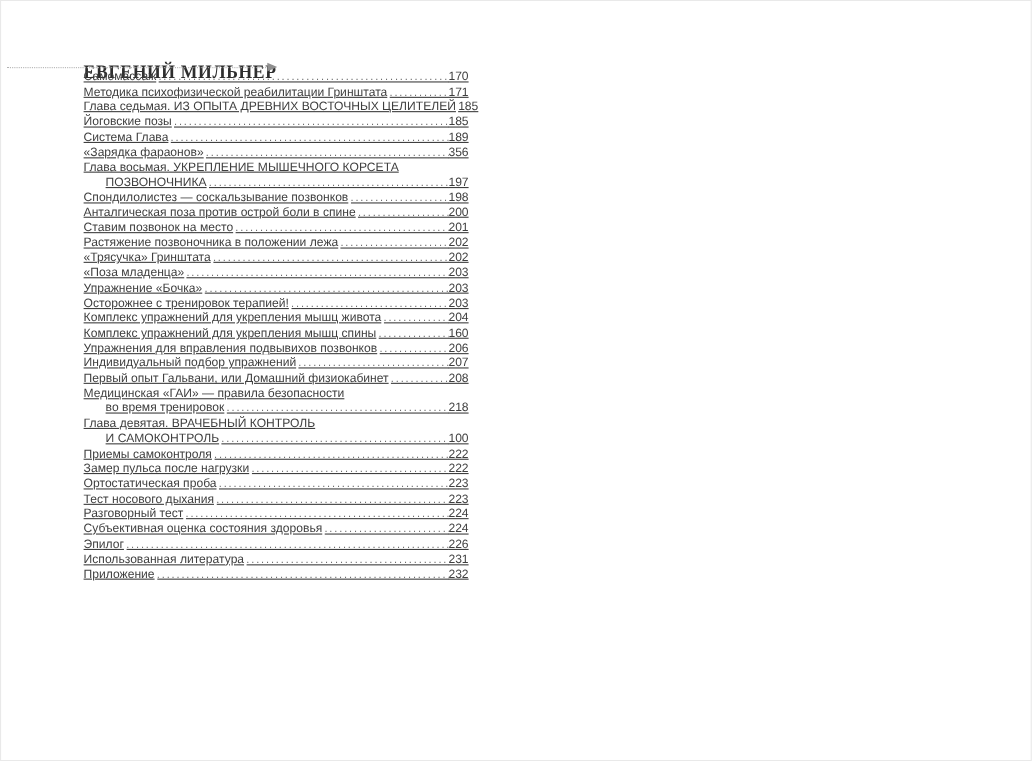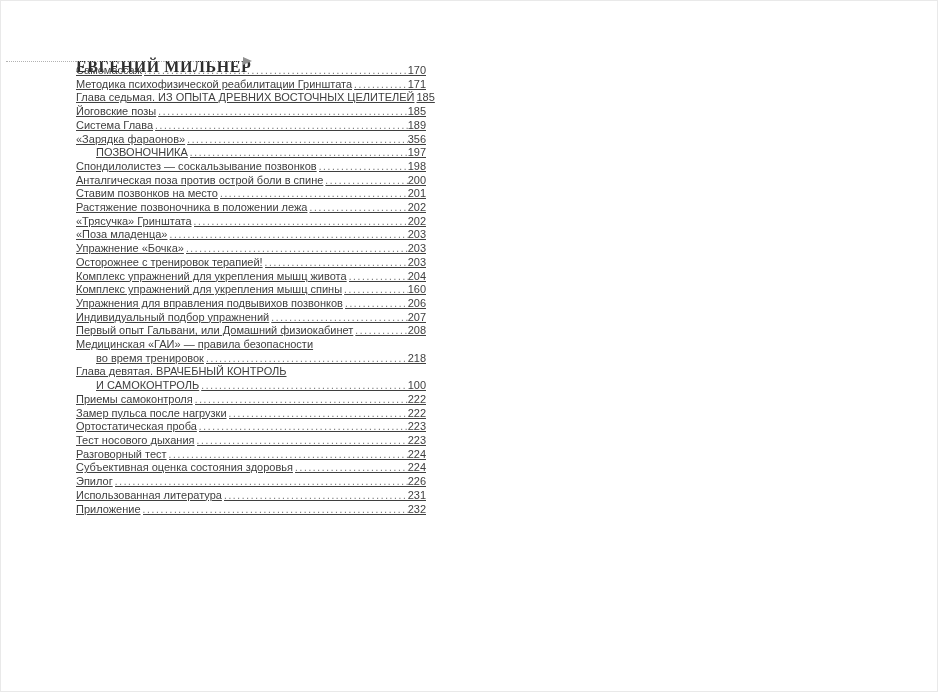--- a/index.html
+++ b/index.html
@@ -135,20 +135,23 @@
         <div class="toc-entry">
           <div class="toc-row">
             <span class="toc-title">«Зарядка фараонов»</span>
             <span class="toc-dots">............................................................................................................................................................................................................................</span>
             <span class="toc-page">356</span>
           </div>
         </div>
       </div>
       <div class="toc-section">
         <div class="toc-entry">
+          <div class="toc-row">
+            <span class="toc-title">Глава восьмая. УКРЕПЛЕНИЕ МЫШЕЧНОГО КОРСЕТА</span>
+          </div>
           <div class="toc-row indent">
             <span class="toc-title">ПОЗВОНОЧНИКА</span>
             <span class="toc-dots">............................................................................................................................................................................................................................</span>
             <span class="toc-page">197</span>
           </div>
         </div>
         <div class="toc-entry">
           <div class="toc-row">
             <span class="toc-title">Спондилолистез — соскальзывание позвонков</span>
             <span class="toc-dots">............................................................................................................................................................................................................................</span>
@@ -157,21 +160,21 @@
         </div>
         <div class="toc-entry">
           <div class="toc-row">
             <span class="toc-title">Анталгическая поза против острой боли в спине</span>
             <span class="toc-dots">............................................................................................................................................................................................................................</span>
             <span class="toc-page">200</span>
           </div>
         </div>
         <div class="toc-entry">
           <div class="toc-row">
-            <span class="toc-title">Ставим позвонков на место</span>
+            <span class="toc-title">Ставим позвонок на место</span>
             <span class="toc-dots">............................................................................................................................................................................................................................</span>
             <span class="toc-page">201</span>
           </div>
         </div>
         <div class="toc-entry">
           <div class="toc-row">
             <span class="toc-title">Растяжение позвоночника в положении лежа</span>
             <span class="toc-dots">............................................................................................................................................................................................................................</span>
             <span class="toc-page">202</span>
           </div>

